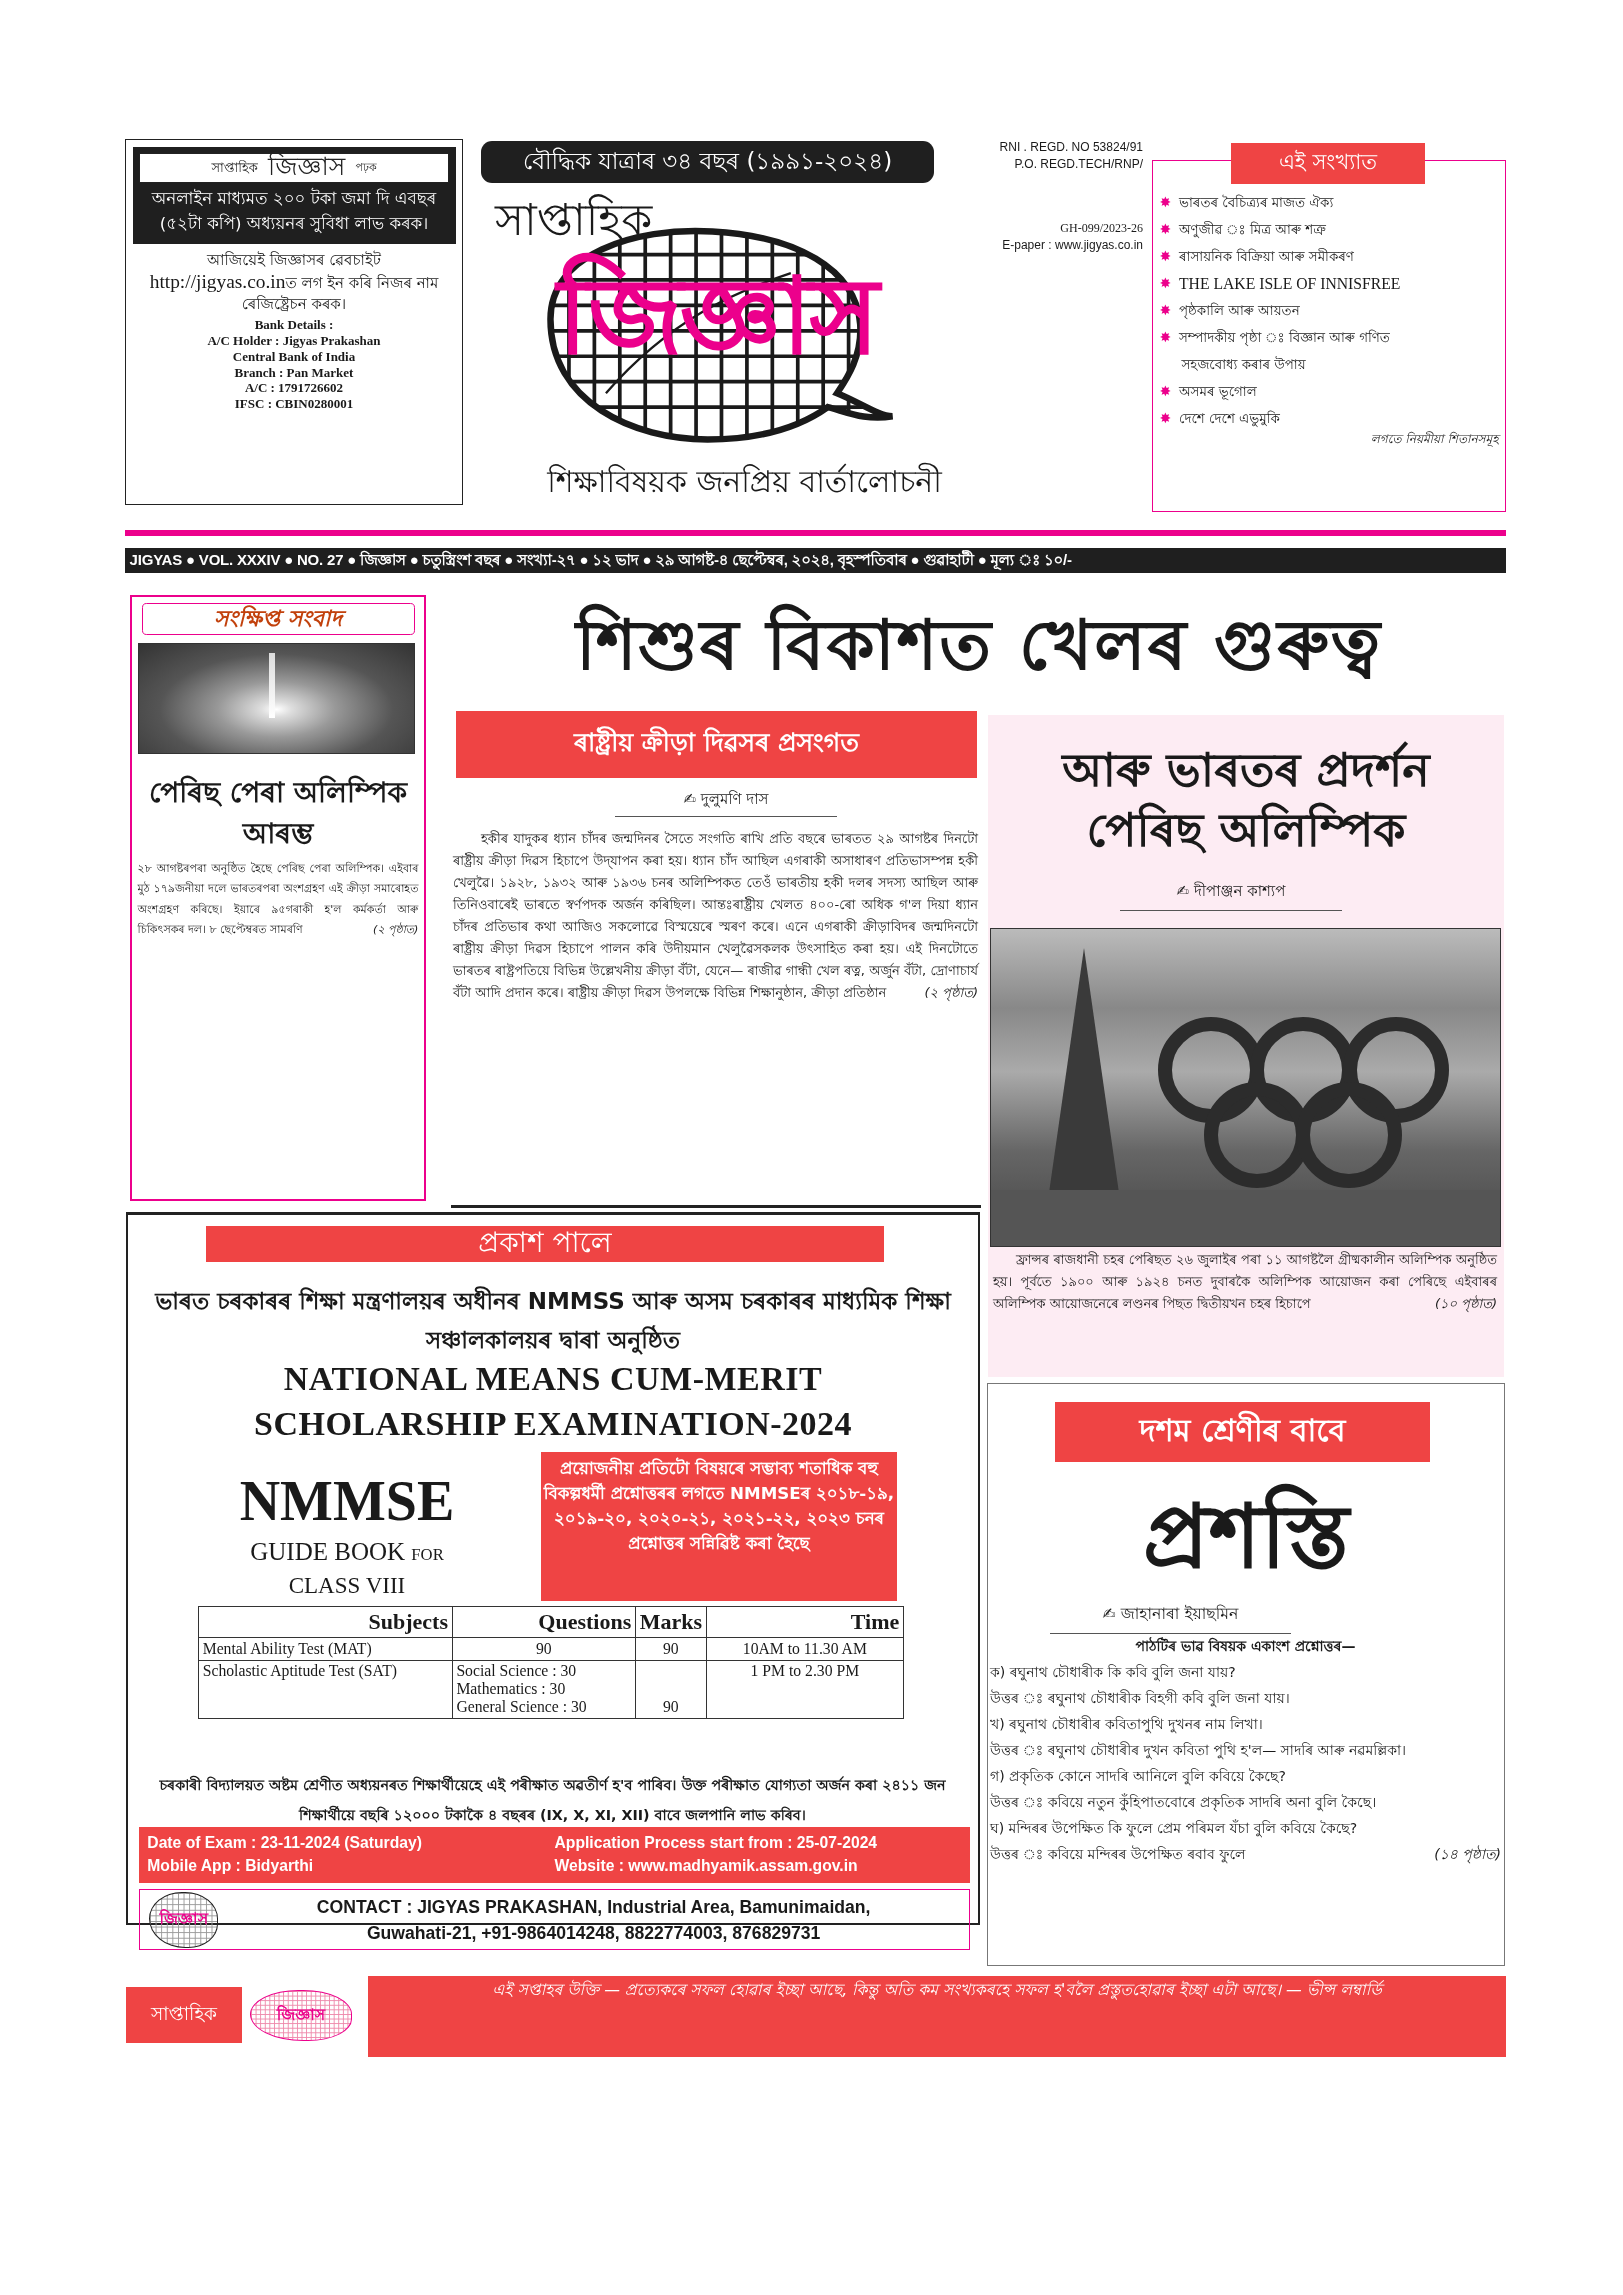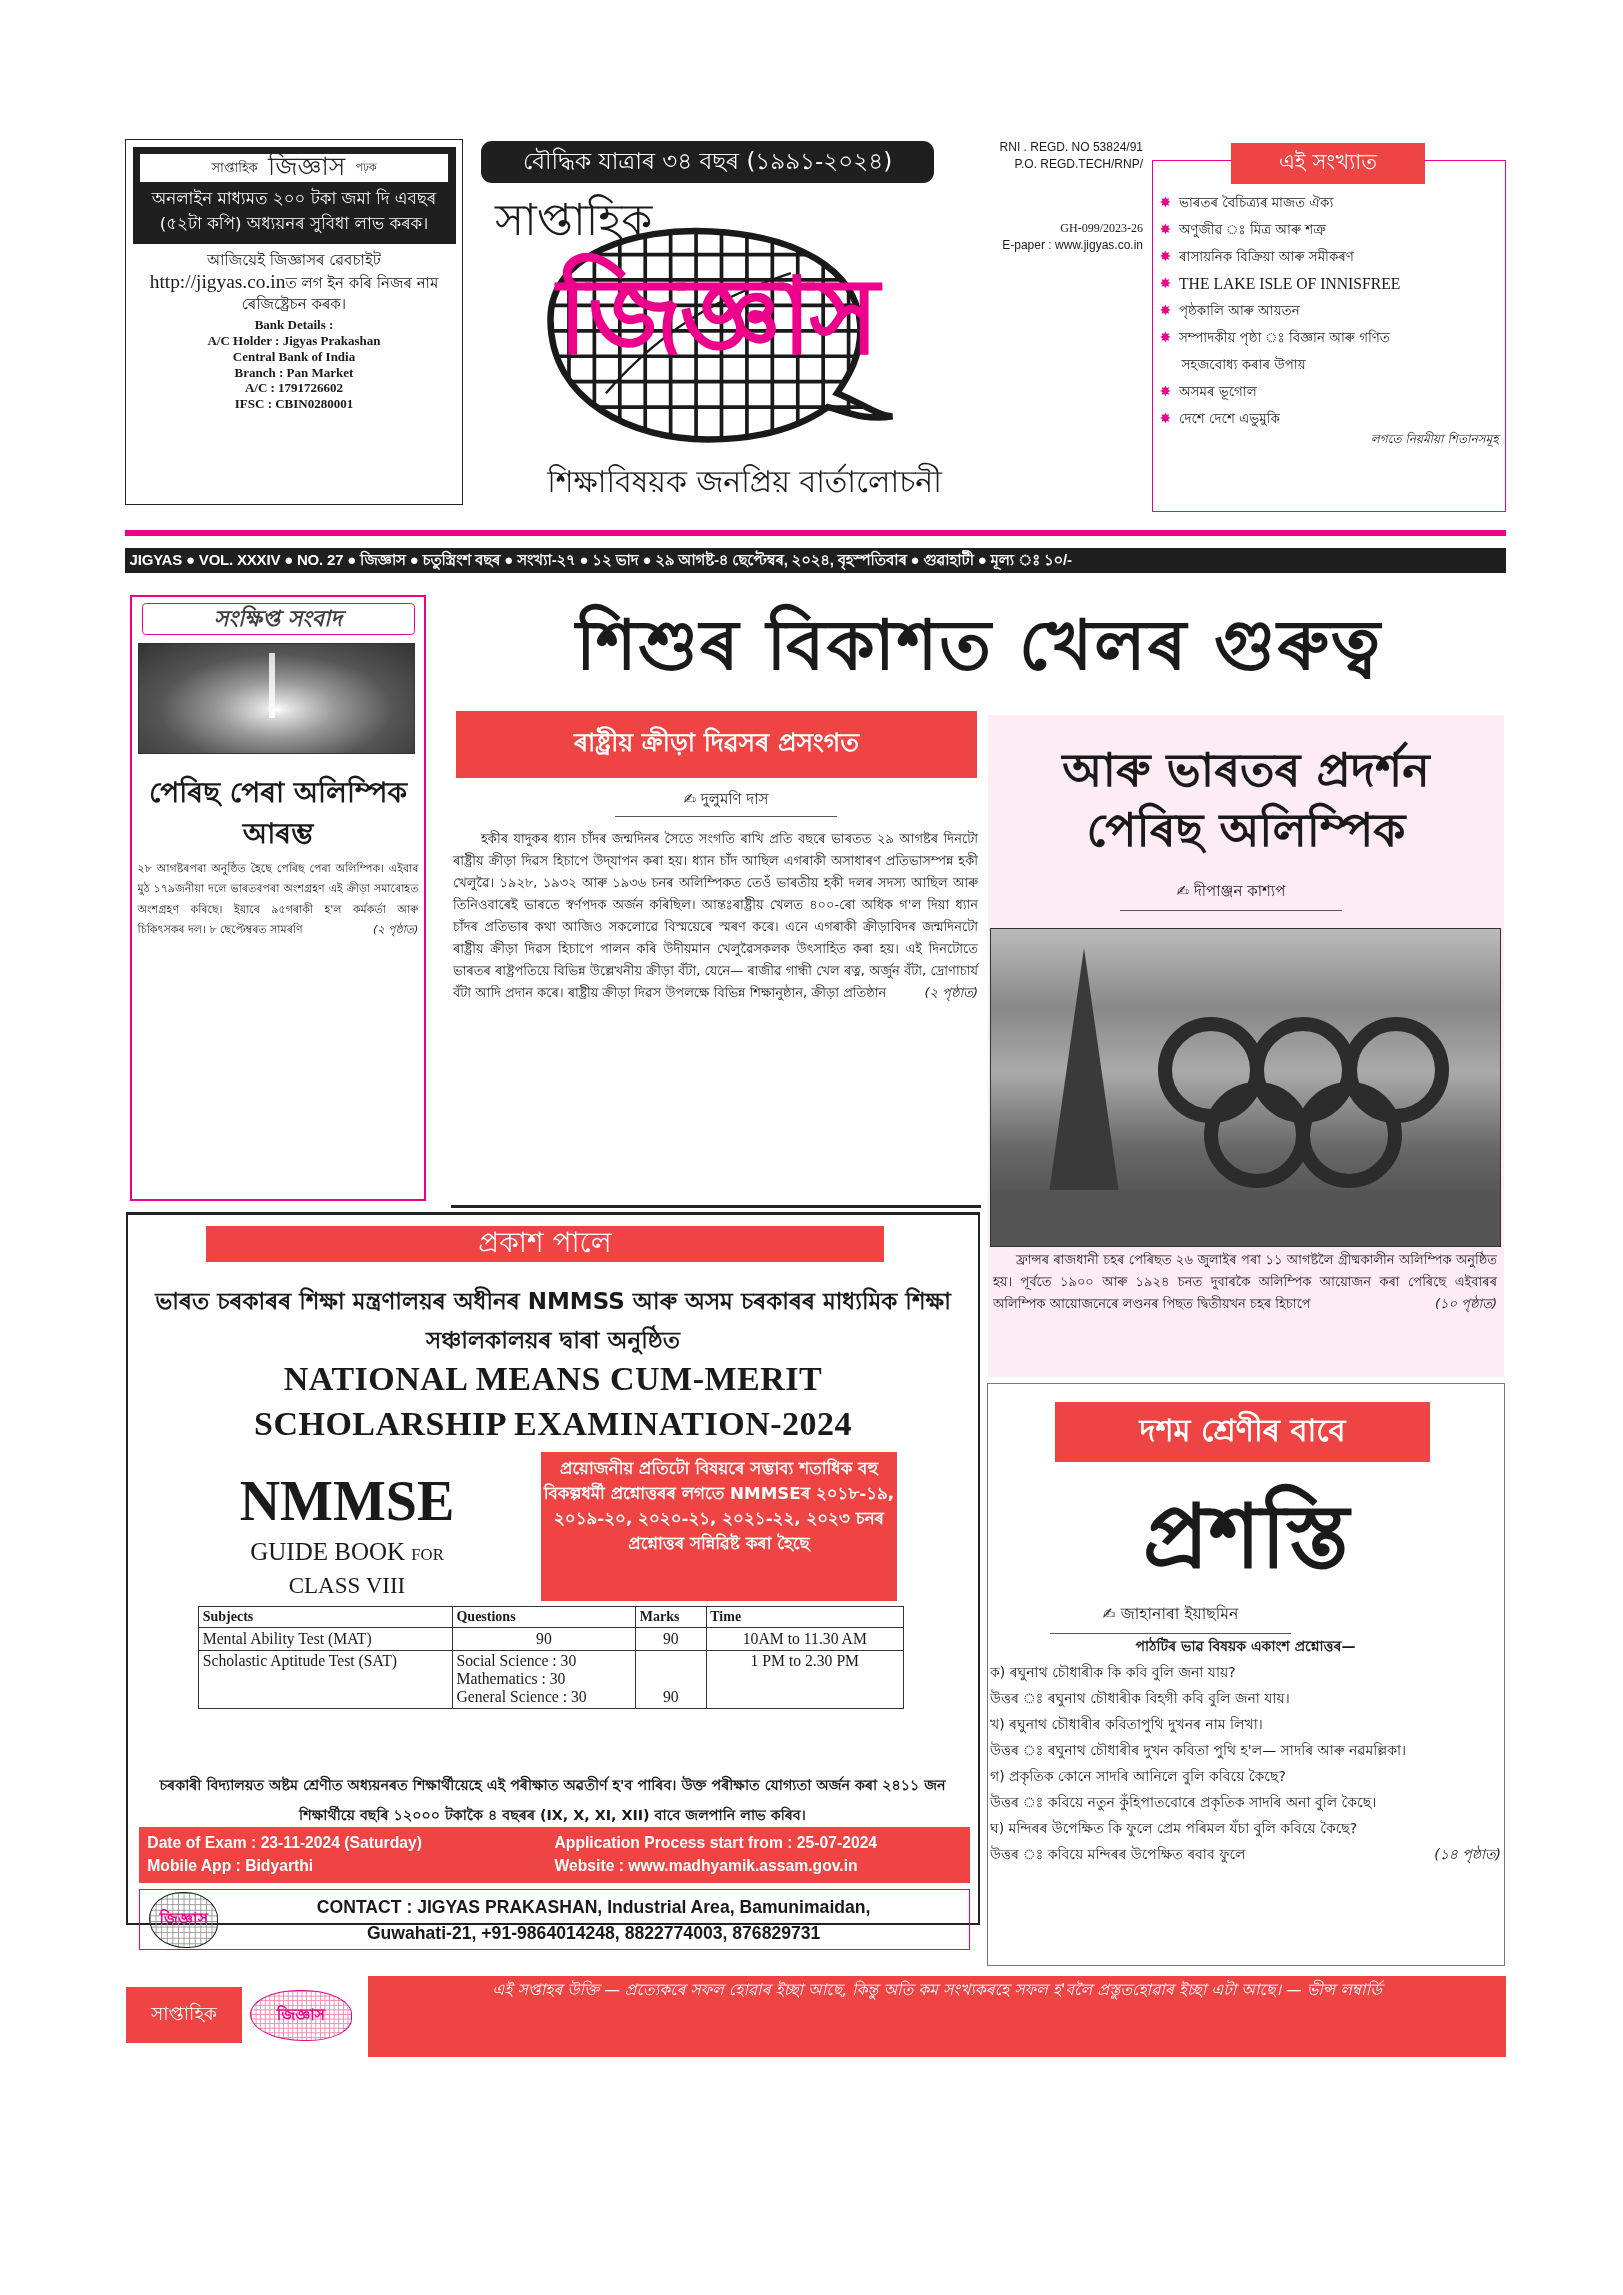--- a/index.html
+++ b/index.html
@@ -38,21 +38,21 @@
   #contents li.indent { padding-left: 22px; }
   #contents li.en { font-family: "Liberation Serif", serif; font-size: 15.7px; }
   #contents .note { text-align: right; font-style: italic; font-size: 12px; margin-top: -1.9px; }
 
   
   #pink-rule { left: 125px; top: 530px; width: 1381px; height: 5.6px; background: #ec008c; }
   #date-bar { left: 125px; top: 548px; width: 1381px; height: 25.4px; background: #1f1f1f; color: #fff; font-size: 15px; font-family: "Liberation Sans", sans-serif; font-weight: bold; display: flex; align-items: center; padding: 0 4.6px; white-space: nowrap; overflow: hidden; letter-spacing: -0.2px; }
 
   
   #brief { left: 130px; top: 595px; width: 296px; height: 606px; border: 2.8px solid #ec008c; padding: 4.6px 5.6px; }
-  #brief-head { margin: 1.9px auto 0; width: 273px; height: 32px; border: 1.4px solid #ec008c; border-radius: 4.6px; color: #404040; font-size: 22px; font-weight: bold; display: flex; align-items: center; justify-content: center; font-style: italic; }
+  #brief-head { margin: 1.9px auto 0; width: 273px; height: 32px; border: 1.4px solid #ec008c; border-radius: 4.6px; color: #c2410c; font-size: 22px; font-weight: bold; display: flex; align-items: center; justify-content: center; font-style: italic; }
   #brief-photo { margin-top: 7.4px; width: 277px; height: 111px; border: 0.9px solid #333;
      background: radial-gradient(ellipse at 50% 60%, #fff 0%, #ddd 8%, #999 30%, #555 60%, #333 100%); position: relative; }
   #brief-photo::after { content: ""; position: absolute; left: 130px; top: 9.3px; width: 6.5px; height: 65px; background: linear-gradient(#ddd, #fff); }
   #brief-h1 { margin-top: 18.5px; text-align: center; font-size: 28px; line-height: 41px; font-weight: bold; }
   #brief-body { margin-top: 4.6px; font-size: 11px; line-height: 20.4px; text-align: justify; }
   #brief-body .pg { float: right; font-style: italic; }
 
   
   #main-head { left: 449px; top: 597px; width: 1060px; text-align: center; font-size: 69px; font-weight: bold; line-height: 97px; letter-spacing: 1.9px; }
 
@@ -81,21 +81,21 @@
   #nmmse-as { left: 139px; top: 1282px; width: 828px; text-align: center; font-size: 23px; font-weight: bold; line-height: 39px; }
   #nmmse-en { left: 139px; top: 1356px; width: 828px; text-align: center; font-size: 34px; font-weight: bold; line-height: 45px; font-family: "Liberation Serif", serif; letter-spacing: 0.5px; }
   #nmmse-pinkbox { left: 541px; top: 1452px; width: 356px; height: 149px; font-size: 16.7px; font-weight: bold; line-height: 25px; text-align: center; padding-top: 3.7px; }
   #nmmse-title { left: 213px; top: 1467px; width: 268px; text-align: center; font-family: "Liberation Serif", serif; }
   #nmmse-title .big { font-size: 56px; font-weight: bold; line-height: 69px; }
   #nmmse-title .guide { font-size: 25px; line-height: 32px; }
   #nmmse-title .guide small { font-size: 16.7px; }
   #nmmse-title .cls { font-size: 23px; line-height: 30.5px; }
   #nmmse-table { left: 198px; top: 1606px; width: 706px; border-collapse: collapse; font-family: "Liberation Serif", serif; font-size: 15.7px; }
   #nmmse-table th, #nmmse-table td { border: 0.9px solid #333; padding: 1.9px 3.7px; vertical-align: top; }
-  #nmmse-table th { font-weight: bold; text-align: left; font-size: 14px; }
+  #nmmse-table th { font-weight: bold; text-align: right; font-size: 22px; }
   #nmmse-table td.c { text-align: center; }
   #nmmse-note { left: 136px; top: 1770px; width: 833px; text-align: center; font-size: 14.3px; font-weight: bold; line-height: 30px; }
   #nmmse-info { left: 139px; top: 1827px; width: 831px; height: 56px; font-family: "Liberation Sans", sans-serif; font-weight: bold; font-size: 15.7px; line-height: 22px; padding: 4.6px 8.3px; display: grid; grid-template-columns: 1fr 1fr; }
   #nmmse-contact { left: 139px; top: 1889px; width: 831px; height: 61px; border: 1.4px solid #ec008c; display: flex; align-items: center; }
   #nmmse-contact .mini-logo { width: 69px; height: 56px; margin-left: 9.3px; border: 1.9px solid #222; border-radius: 50% 50% 45% 55%; display: flex; align-items: center; justify-content: center; color: #ec008c; font-weight: bold; font-size: 15.7px;
      background-image: linear-gradient(#999 0.5px, transparent 0.5px), linear-gradient(90deg, #999 0.5px, transparent 0.5px); background-size: 5.6px 5.6px; }
   #nmmse-contact .txt { flex: 1; text-align: center; font-family: "Liberation Sans", sans-serif; font-weight: bold; font-size: 17.6px; line-height: 26px; }
 
   
   #classx { left: 987px; top: 1383px; width: 518px; height: 583px; border: 1.4px solid #777; }

